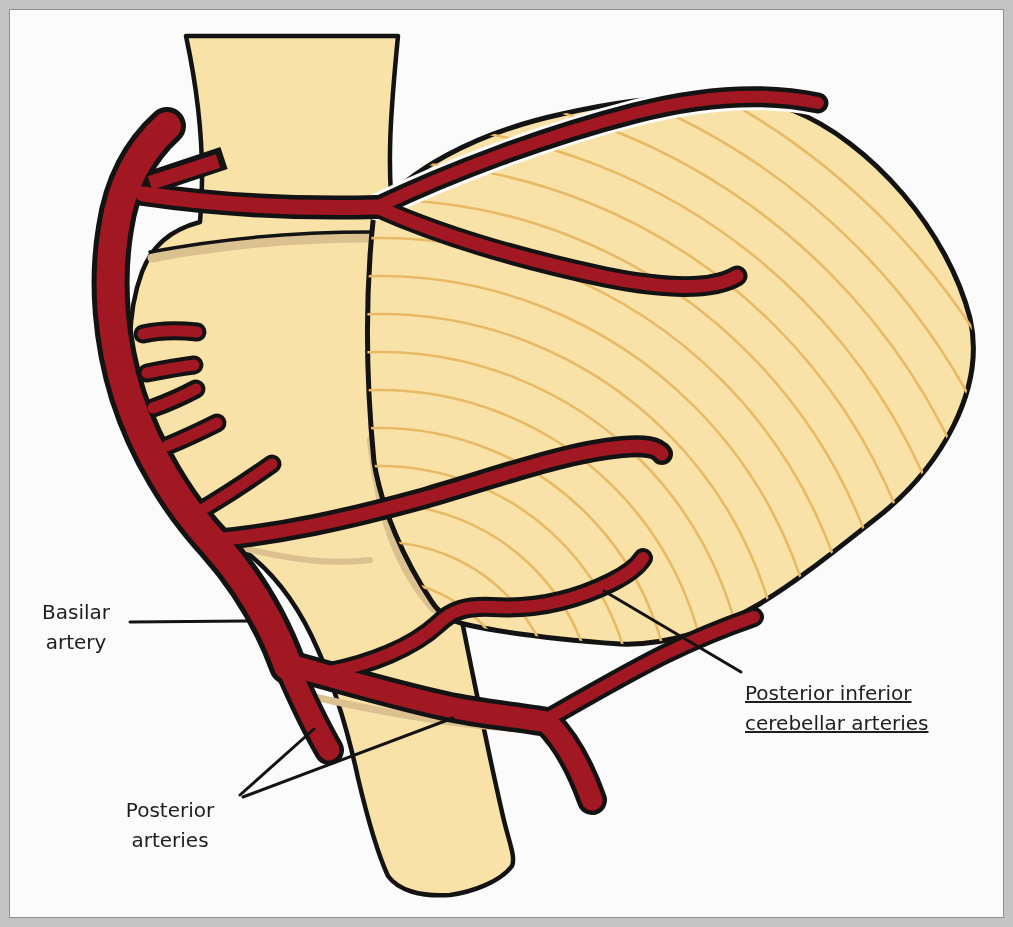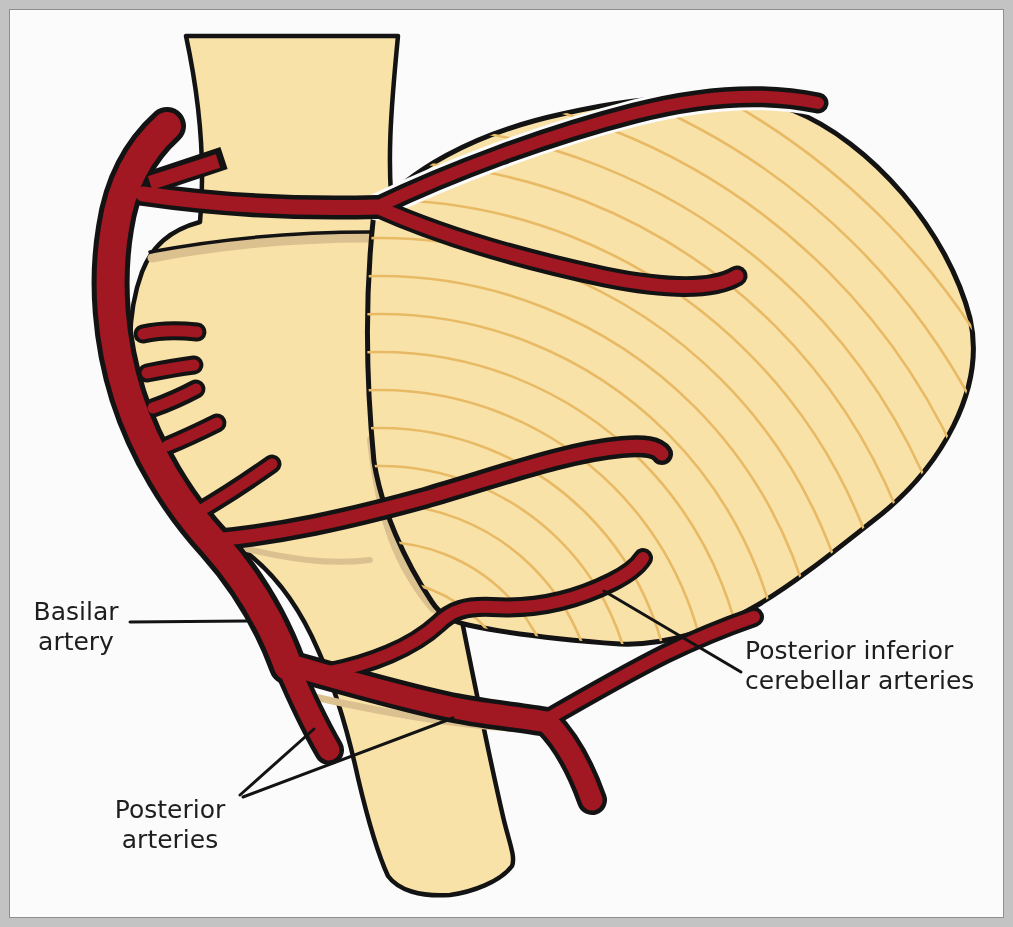--- a/index.html
+++ b/index.html
@@ -18,26 +18,26 @@
   .folia{fill:none;stroke:var(--folia-line,#e8ba65);stroke-width:2.6;}
   .shadow{fill:none;stroke:var(--shadow-tan,#dcc190);stroke-linecap:round;}
   .fold{fill:none;stroke:var(--outline-black,#111);stroke-width:3.5;stroke-linecap:round;}
   .vessel-bg{fill:none;stroke:var(--background,#fbfbfb);stroke-linecap:round;}
   .vessel-k{fill:none;stroke:var(--outline-black,#111);stroke-linecap:round;stroke-linejoin:round;}
   .vessel-r{fill:none;stroke:var(--artery-red,#a11722);stroke-linecap:round;stroke-linejoin:round;}
   .butt{stroke-linecap:butt;}
   .leader{fill:none;stroke:var(--leader-line,#111);stroke-width:3;stroke-linecap:round;}
   .label{
     position:absolute;color:var(--label-text,#1e1e1e);
-    font-size:25px;line-height:30px;z-index:5;
+    font-size:20px;line-height:30px;z-index:5;
   }
   .label.center{text-align:center;}
   #label-basilar{left:22px;top:597px;width:108px;}
   #label-vertebral{left:102px;top:795px;width:136px;}
-  #label-pica{left:745px;top:636px;width:252px;}
+  #label-pica{left:745px;top:678px;width:252px;text-decoration:underline;}
 </style>
 </head>
 <body>
 
 <div class="frame"></div>
 
 <svg width="1013" height="927" viewBox="0 0 1013 927">
 
   <defs>
     <clipPath id="cb-clip">

